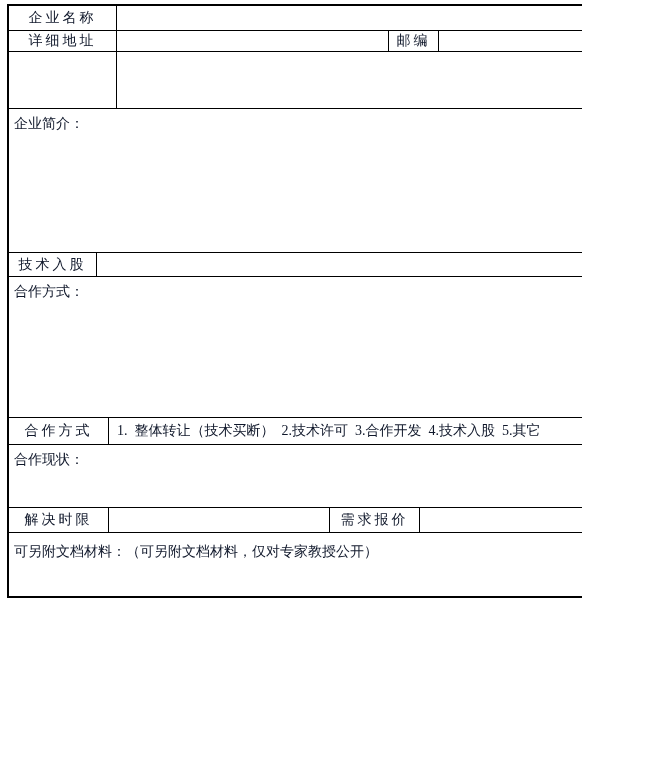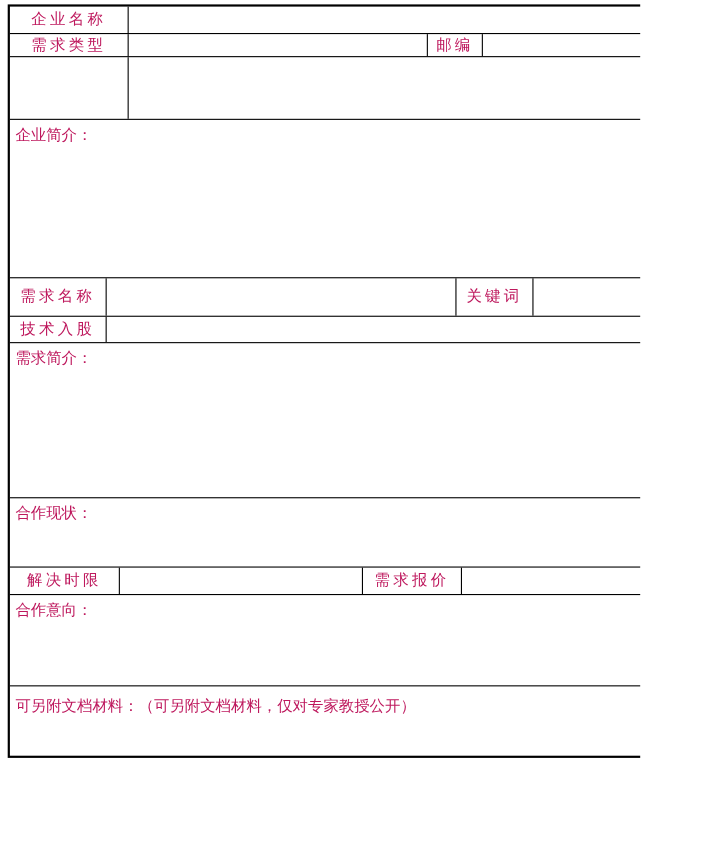--- a/index.html
+++ b/index.html
@@ -5,21 +5,21 @@
   html, body {
     margin: 0;
     padding: 0;
     background: #ffffff;
   }
   .page {
     position: relative;
     width: 582px;
     height: 779px;
     background: #ffffff;
-    color: #be185d;
+    color: #0f172a;
     font-family: "Liberation Serif", "DejaVu Serif", serif;
     font-size: 14px;
     overflow: hidden;
   }
   .form-table {
     position: absolute;
     left: 7px;
     top: 4px;
     width: 648px;
     box-sizing: border-box;
@@ -84,21 +84,21 @@
 <div class="page">
 
   <div class="form-table">
 
     <div class="row" style="height:25px">
       <div class="cell label" style="width:108px">企业名称</div>
       <div class="cell value last"></div>
     </div>
 
     <div class="row" style="height:21px">
-      <div class="cell label" style="width:108px">需求类型</div>
+      <div class="cell label" style="width:108px">详细地址</div>
       <div class="cell value" style="width:272px"></div>
       <div class="cell label" style="width:50px">邮编</div>
       <div class="cell value last"></div>
     </div>
 
 
     <div class="row" style="height:57px">
       <div class="cell label" style="width:108px">
         <div class="stacked">
           <div>十二大主导</div>
@@ -110,50 +110,45 @@
           <div>1.信息智能 2.生物医药健康 3.高端装备制造 4.新能源 5.新材料  6.钢铁</div>
           <div>7.石化  8.食品  9.现代商贸物流  10.文体旅游  11.金融服务  12.都市农业</div>
         </div>
       </div>
     </div>
 
     <div class="row" style="height:144px">
       <div class="cell bigcell last"><span>企业简介：</span><span></span></div>
     </div>
 
-    <div class="row" style="height:35px">
-      <div class="cell label" style="width:88px">需求名称</div>
-      <div class="cell value" style="width:318px"></div>
-      <div class="cell label" style="width:70px">关键词</div>
-      <div class="cell value last"></div>
-    </div>
 
     <div class="row" style="height:24px">
       <div class="cell label" style="width:88px">技术入股</div>
     </div>
 
     <div class="row" style="height:141px">
-      <div class="cell bigcell last"><span>需求简介：</span><span></span></div>
+      <div class="cell bigcell last"><span>合作方式：</span><span></span></div>
     </div>
 
+    <div class="row" style="height:27px">
+      <div class="cell label" style="width:100px">合作方式</div>
+      <div class="cell options last">1.  整体转让（技术买断）  2.技术许可  3.合作开发  4.技术入股  5.其它</div>
+    </div>
 
     <div class="row" style="height:63px">
       <div class="cell bigcell last"><span>合作现状：</span><span></span></div>
     </div>
 
     <div class="row" style="height:25px">
       <div class="cell label" style="width:100px">解决时限</div>
       <div class="cell value" style="width:221px"></div>
       <div class="cell label" style="width:90px">需求报价</div>
       <div class="cell value last"></div>
     </div>
 
-    <div class="row" style="height:83px">
-      <div class="cell bigcell last"><span>合作意向：</span><span></span></div>
-    </div>
 
     <div class="row" style="height:63px">
       <div class="cell bigcell last" style="padding-top:10px"><span>可另附文档材料：（可另附文档材料，仅对专家教授公开）</span><span></span></div>
     </div>
 
   </div>
 
   <div class="notes">
     
     

